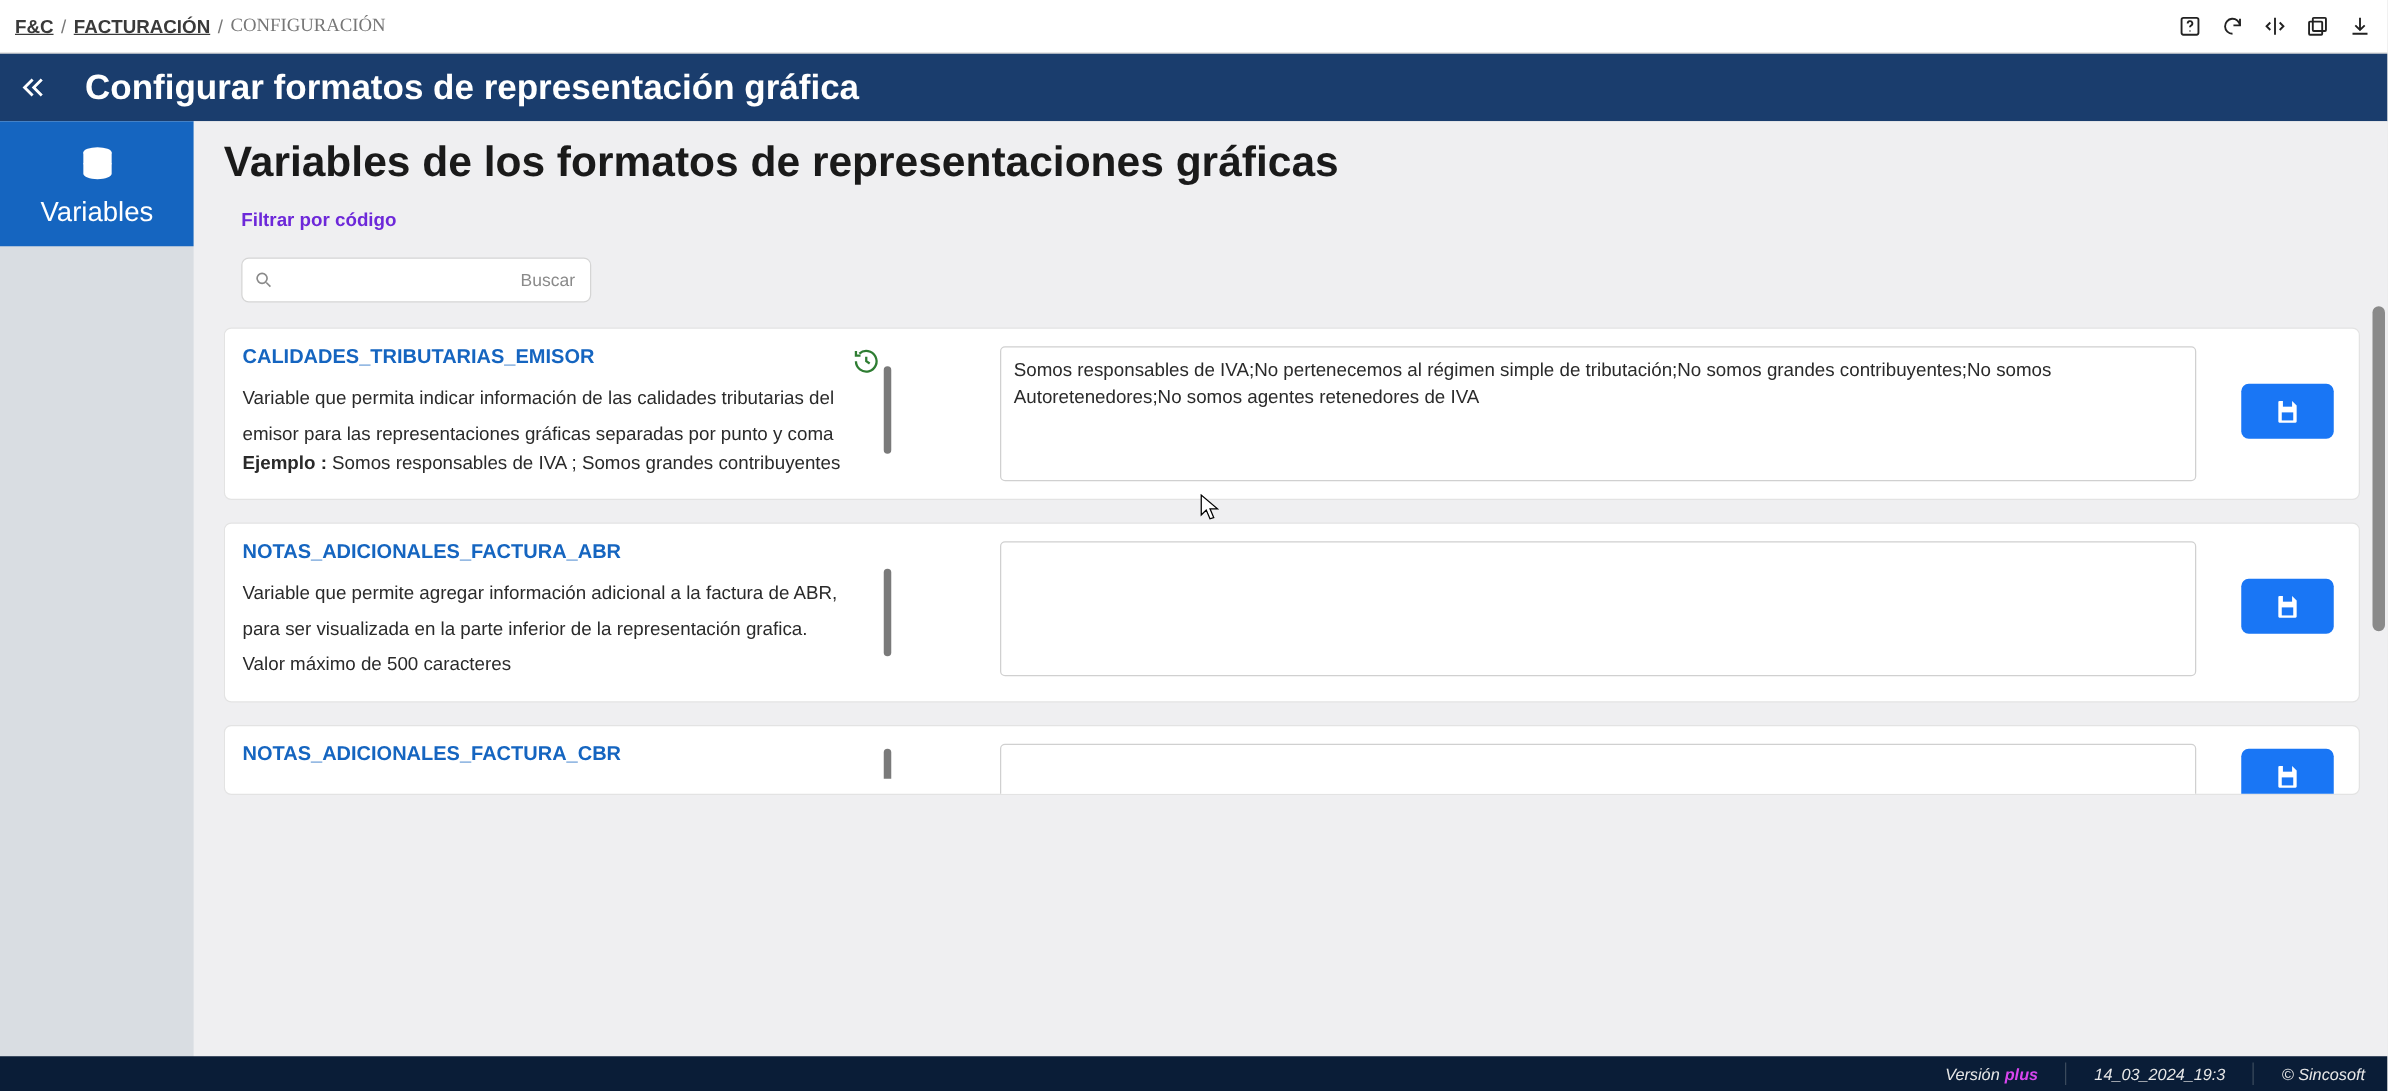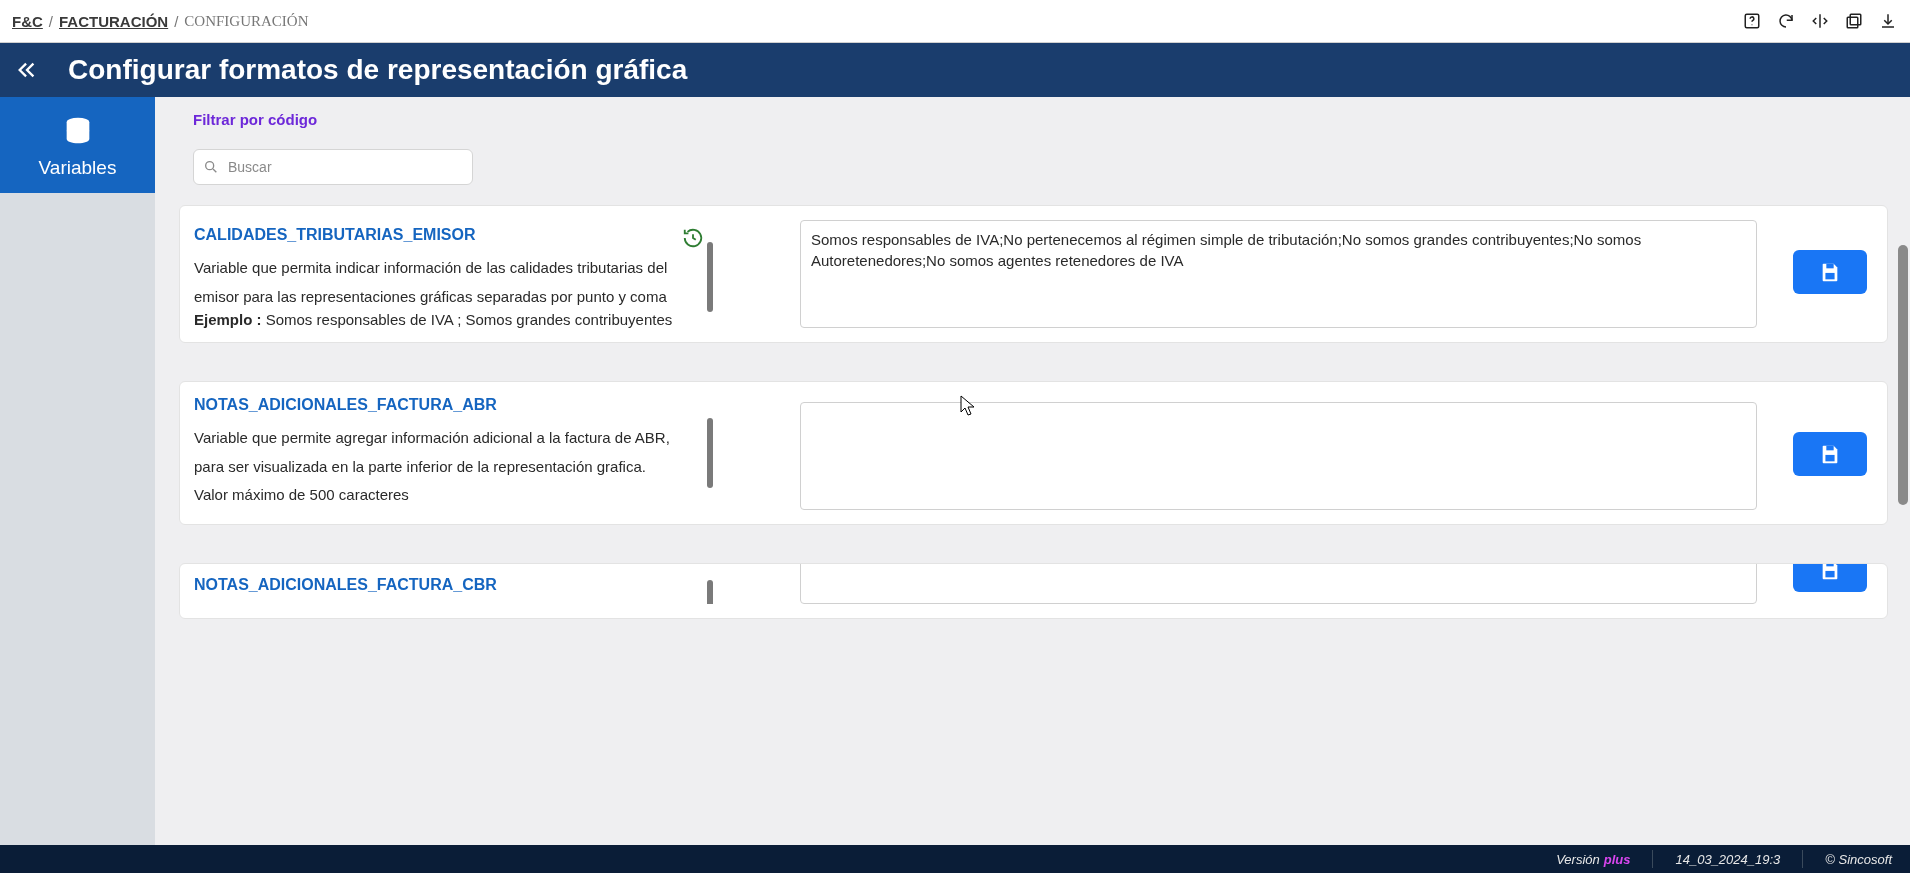--- a/index.html
+++ b/index.html
@@ -78,21 +78,21 @@
     justify-content: center;
     gap: 8px;
     padding: 18px 4px 14px;
     cursor: pointer;
   }
   .sidebar-item.active {
     background: #1565c0;
     color: #fff;
   }
   .sidebar-item.active svg { fill: #fff; }
-  .sidebar-item .sb-label { font-size: 19px; font-weight: 400; }
+  .sidebar-item .sb-label { font-size: 22px; font-weight: 400; }
   .sidebar-item svg { width: 34px; height: 34px; fill:#555;}
 
   
   .content {
     flex: 1;
     background: #efeff1;
     padding: 14px 22px 0 24px;
     position: relative;
     overflow: hidden;
   }
@@ -125,37 +125,38 @@
     width: 280px;
   }
   .search-wrap input {
     width: 100%;
     height: 36px;
     border: 1px solid #d5d5d5;
     border-radius: 6px;
     padding: 0 12px 0 34px;
     font-size: 14px;
     color: #555;
+    text-align: right;
   }
   .search-wrap input::placeholder { color: #8a8a8a; }
   .search-wrap .sicon {
     position:absolute; left:10px; top:50%; transform:translateY(-50%);
     width:16px; height:16px;
   }
   .search-wrap .sicon svg { stroke:#8a8a8a; fill:none; stroke-width:2; width:16px; height:16px;}
 
   
   .card {
     background: #fff;
     border: 1px solid #e3e3e3;
     border-radius: 6px;
-    margin-bottom: 38px;
+    margin-bottom: 18px;
     padding: 14px 20px 14px 14px;
     display: flex;
-    align-items: flex-end;
+    align-items: flex-start;
     gap: 0;
     min-height: 130px;
     position: relative;
   }
   .card-left {
     width: 525px;
     position: relative;
     padding-right: 28px;
     overflow: hidden;
   }
@@ -340,20 +341,21 @@
         <ellipse cx="12" cy="5" rx="8" ry="3"></ellipse>
         <path d="M4 5v6c0 1.66 3.58 3 8 3s8-1.34 8-3V5"></path>
         <path d="M4 11v6c0 1.66 3.58 3 8 3s8-1.34 8-3v-6"></path>
       </svg>
       <span class="sb-label">Variables</span>
     </div>
   </div>
 
   <div class="content">
     <div class="content-inner">
+      <div class="page-title">Variables de los formatos de representaciones gráficas</div>
 
       <div class="filter-area">
         <span class="filter-label">Filtrar por código</span>
         <div class="search-wrap">
           <span class="sicon">
             <svg viewBox="0 0 24 24">
                 <circle cx="10" cy="10" r="6"></circle>
                 <line x1="15" y1="15" x2="20" y2="20"></line>
               </svg>
           </span>

